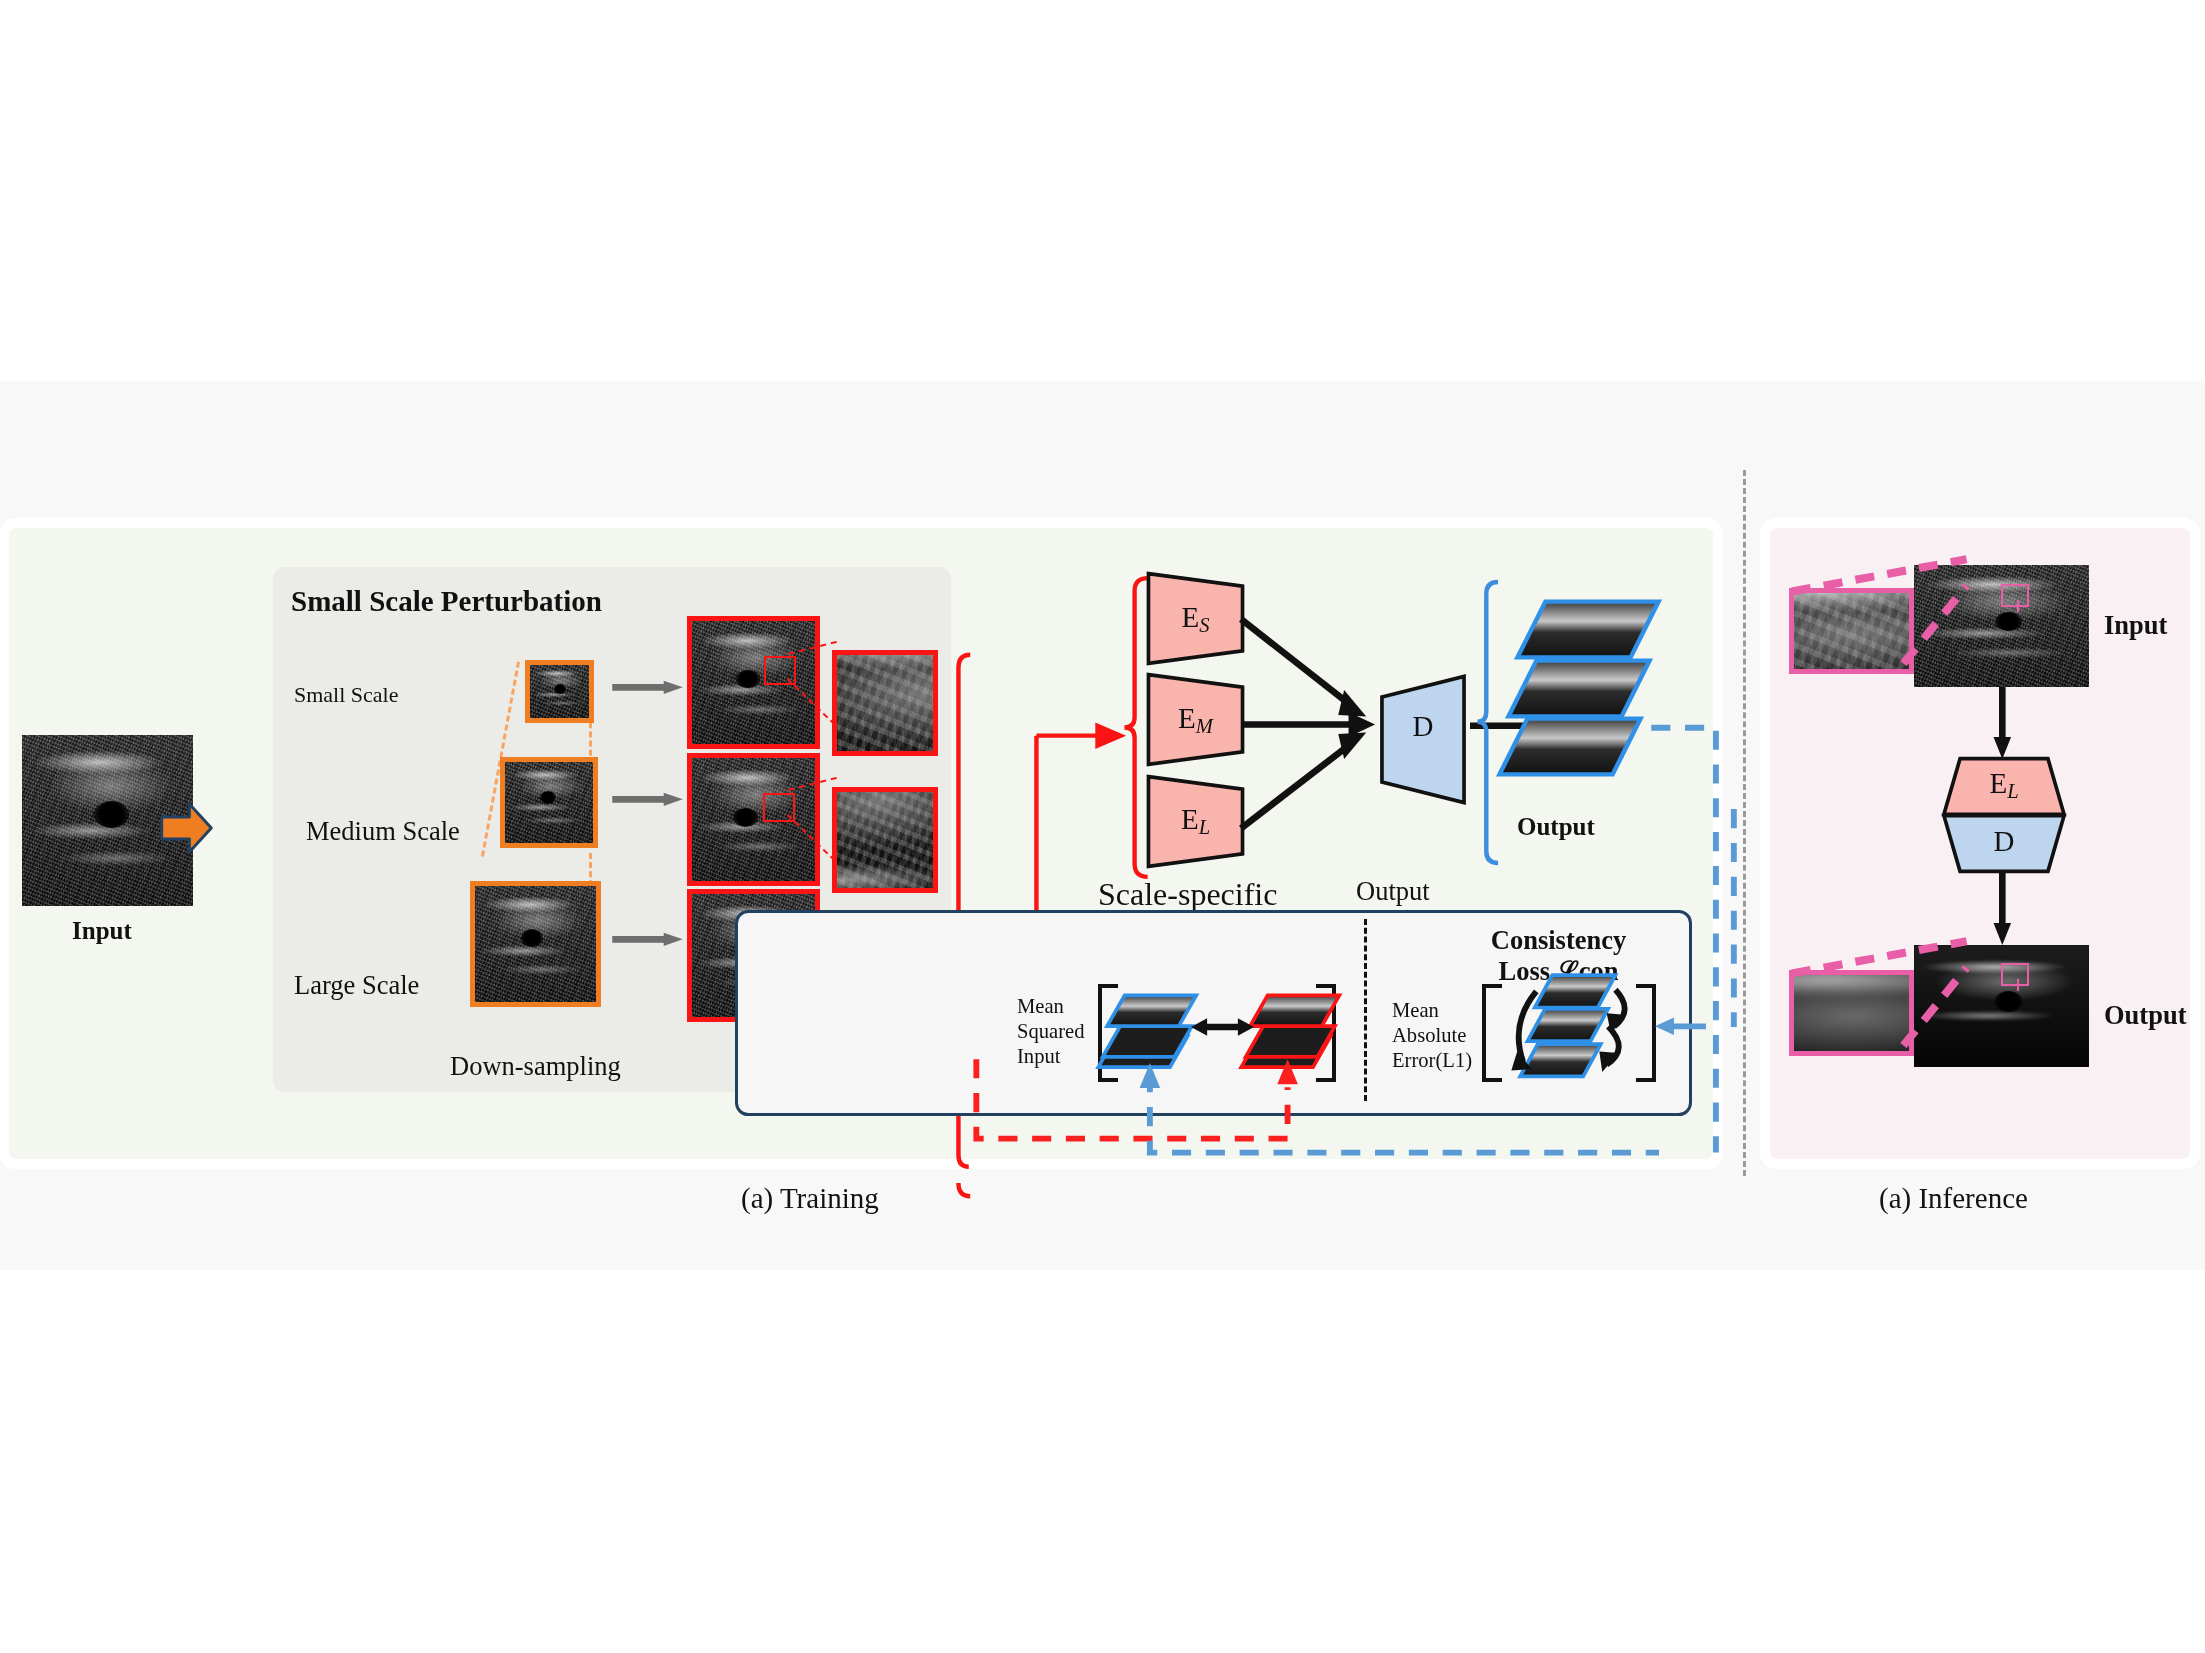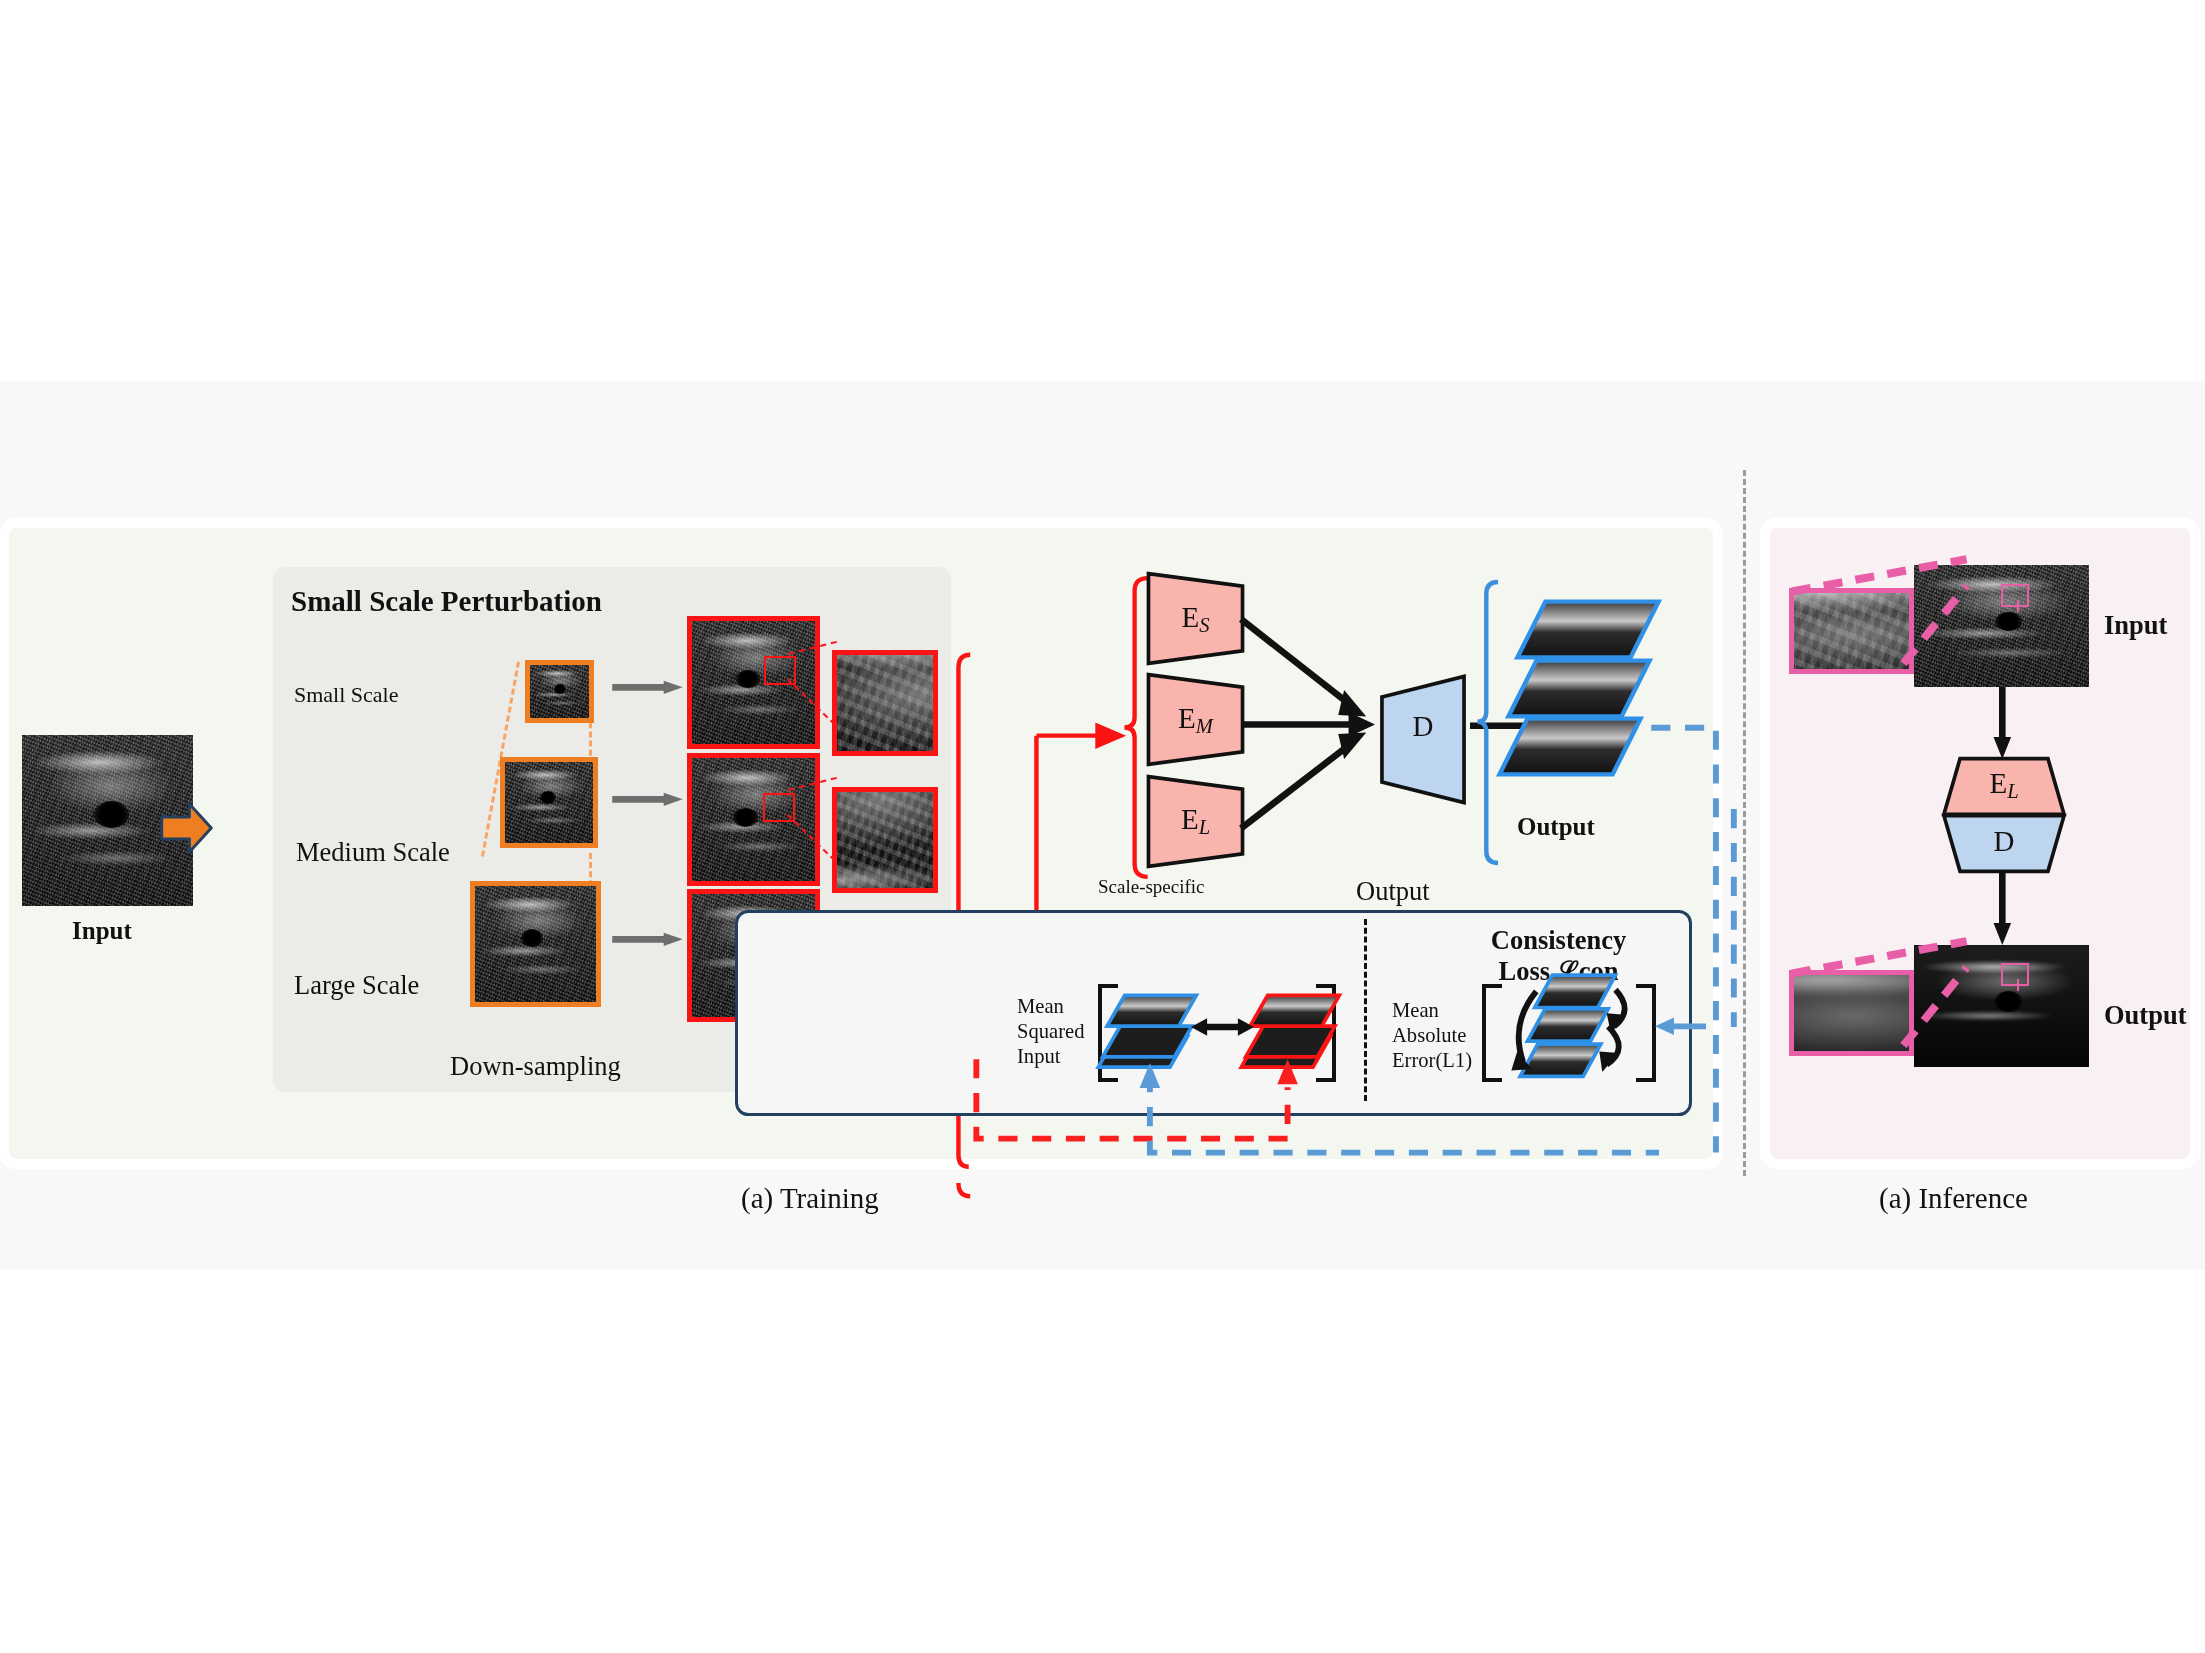--- a/index.html
+++ b/index.html
@@ -118,21 +118,21 @@
   <div class="lbl bold" style="left:72px;top:917px;font-size:25px;">Input</div>
 
   <svg id="orange-arrow" viewBox="0 0 72 74">
     <polygon points="2,22 40,22 40,4 70,37 40,70 40,52 2,52" fill="#ef7d22" stroke="#22405f" stroke-width="4" stroke-linejoin="round"></polygon>
   </svg>
 
   <div style="position:absolute;left:273px;top:567px;width:678px;height:525px;background:#ebebe7;border-radius:11.8px;"></div>
   <div class="lbl bold" style="left:291px;top:585px;font-size:29px;">Small Scale Perturbation</div>
 
   <div class="lbl" style="left:294px;top:682px;font-size:22px;">Small Scale</div>
-  <div class="lbl" style="left:296px;top:816px;font-size:26.5px;margin-top:21px;">Medium Scale</div>
+  <div class="lbl" style="left:306px;top:816px;font-size:26.5px;">Medium Scale</div>
   <div class="lbl" style="left:294px;top:970px;font-size:26.5px;">Large Scale</div>
 
   <div class="oguide" style="left:520px;top:662px;width:198px;transform:rotate(100.5deg);"></div>
   <div class="oguide" style="left:592px;top:704px;width:79px;transform:rotate(90deg);"></div>
   <div class="oguide" style="left:592px;top:853px;width:88px;transform:rotate(90deg);"></div>
 
   <div class="us orange" style="left:525px;top:660px;width:59px;height:53px;">
     <div class="tex spk"></div>
     <div class="nodule" style="left:24px;top:19px;width:11.8px;height:9.6px;"></div>
   </div>
@@ -228,21 +228,21 @@
     <span>E</span><span class="sub">M</span>
   </div>
 
   <svg style="left:1147px;top:775px;width:97px;height:93px;" viewBox="0 0 132 126">
     <polygon points="2,2 130,19 130,107 2,124" fill="#fab4ae" stroke="#111" stroke-width="5"></polygon>
   </svg>
   <div class="trap-label" style="left:1147px;top:803px;width:97px;">
     <span>E</span><span class="sub">L</span>
   </div>
 
-  <div class="lbl" style="left:1098px;top:876px;font-size:19px;">Scale-specific</div>
+  <div class="lbl" style="left:1098px;top:876px;font-size:32px;">Scale-specific</div>
   <div class="lbl" style="left:1132px;top:916px;font-size:26.5px;">Encoder</div>
 
   <svg style="left:1241px;top:603px;width:140px;height:243px;" viewBox="0 0 190 330">
     <line x1="0" y1="22" x2="148" y2="138" stroke="#111" stroke-width="9"></line>
     <polygon points="140,118 170,154 132,152" fill="#111"></polygon>
     <line x1="0" y1="165" x2="152" y2="165" stroke="#111" stroke-width="9"></line>
     <polygon points="146,148 182,165 146,182" fill="#111"></polygon>
     <line x1="0" y1="306" x2="148" y2="192" stroke="#111" stroke-width="9"></line>
     <polygon points="140,212 170,176 132,178" fill="#111"></polygon>
   </svg>

